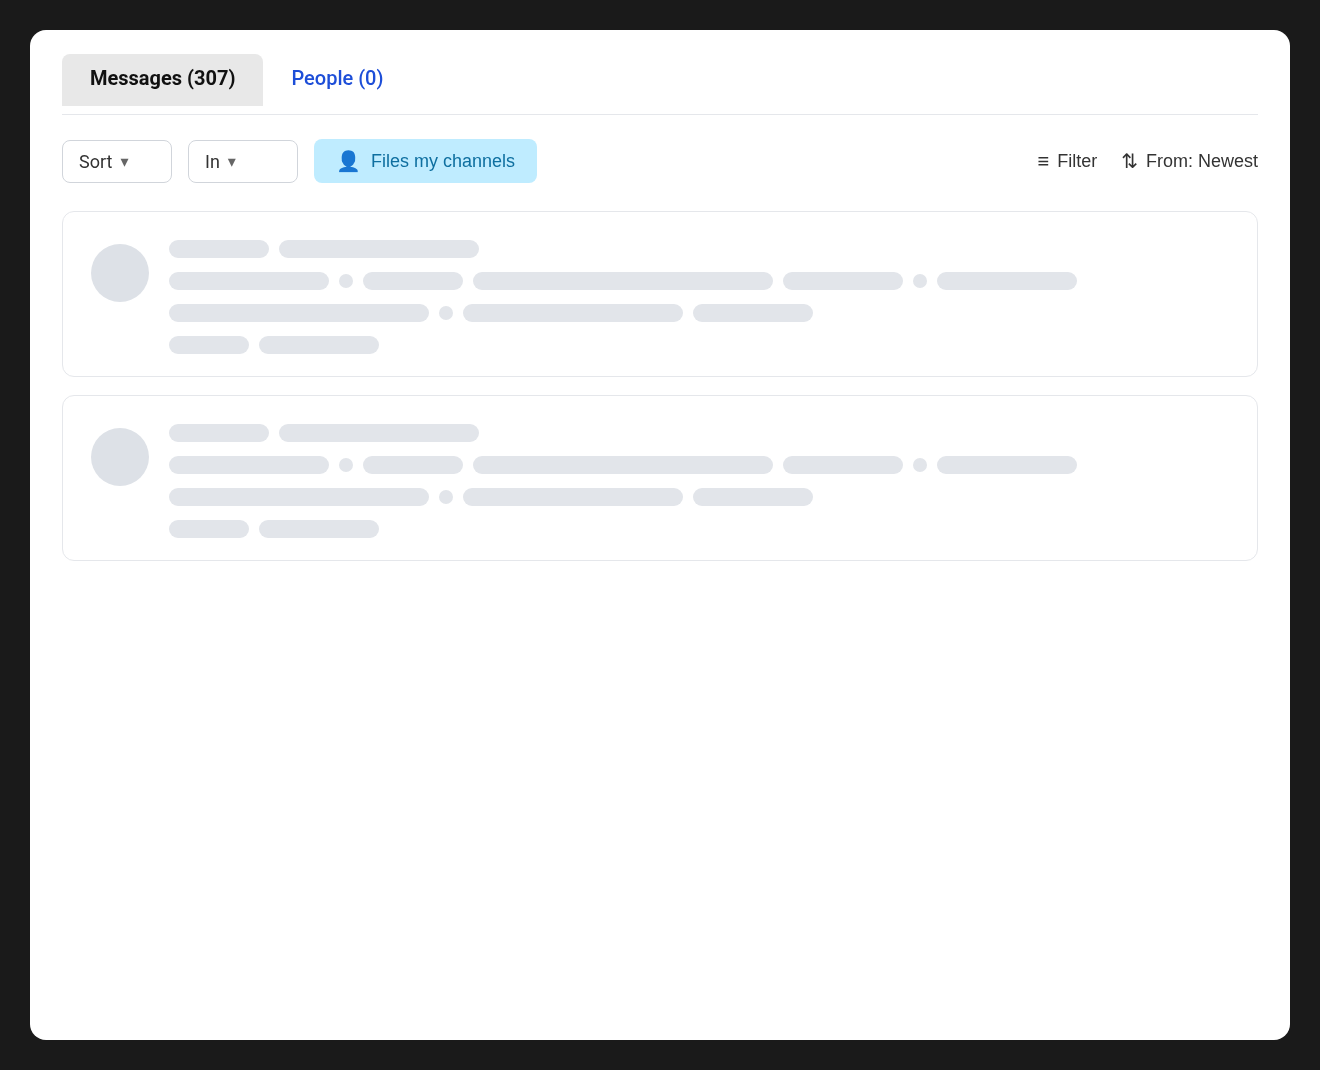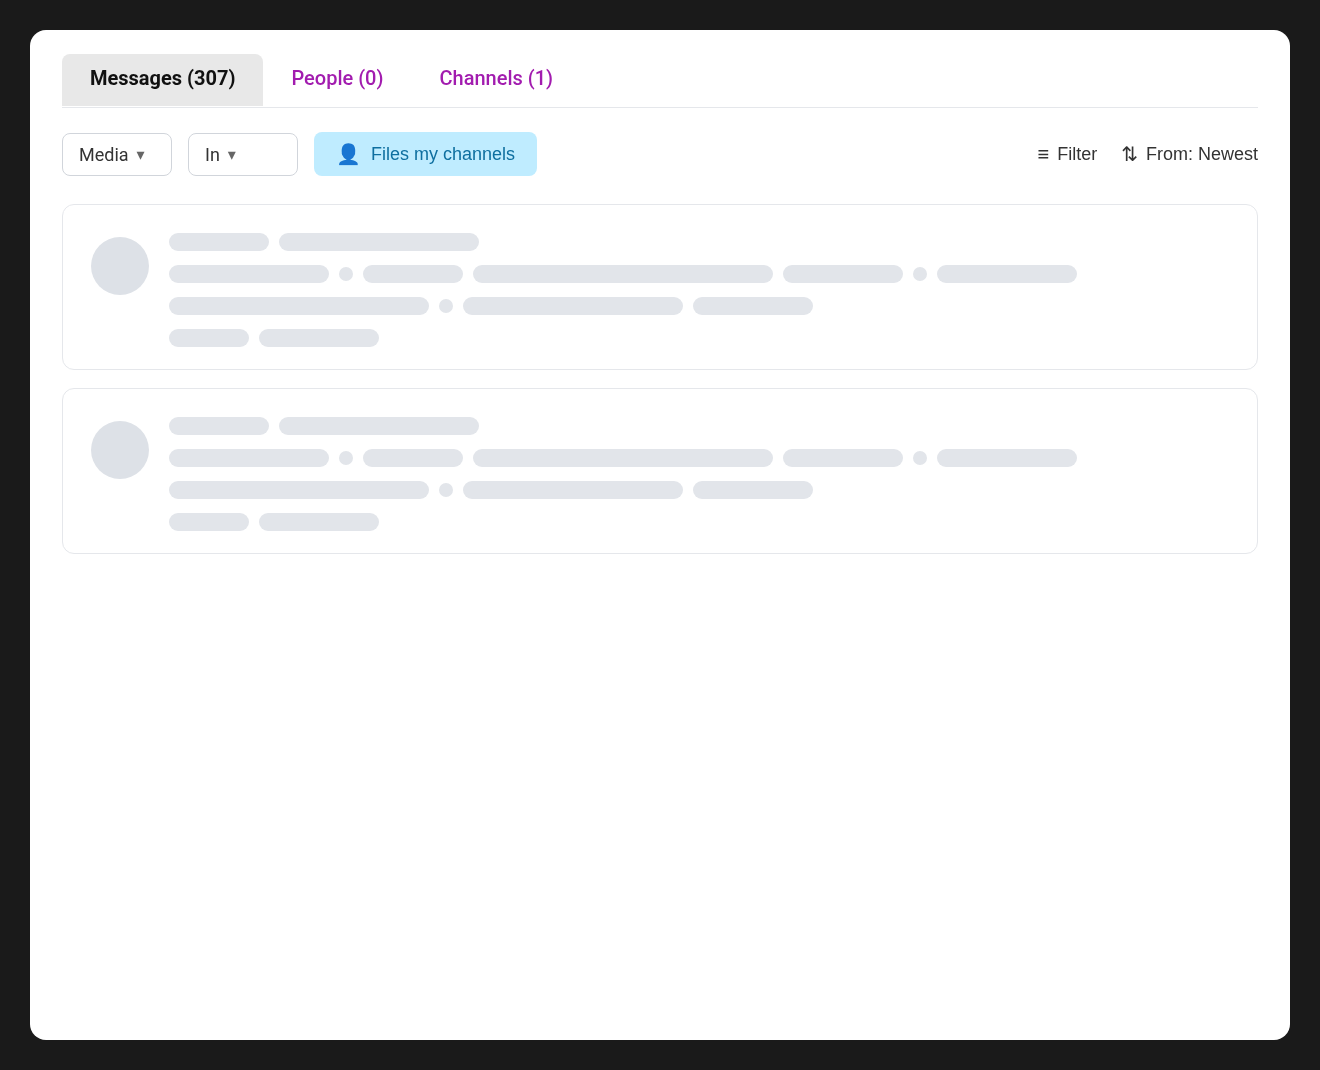--- a/index.html
+++ b/index.html
@@ -121,29 +121,29 @@
       overflow: hidden;
       padding: 24px 32px;
     }
 
     
     .tabs {
       display: flex;
       align-items: center;
       gap: 0;
       border-bottom: 1.5px solid #e5e7eb;
-      padding-bottom: 1px;
+      padding-bottom: 8px;
       margin-bottom: 24px;
     }
 
     .tab {
       padding: 12px 28px 16px;
       font-size: 20px;
       font-weight: 500;
-      color: #a21caf;
+      color: #1d4ed8;
       cursor: pointer;
       border-radius: 8px 8px 0 0;
       transition: background 0.15s;
     }
 
     .tab.active {
       background: #e8e8e8;
       font-weight: 700;
       color: #111;
     }
@@ -283,26 +283,25 @@
 <body>
 
 <div class="app-container">
 
 
   <div class="main-content">
 
     <div class="tabs">
       <div class="tab active">Messages (307)</div>
       <div class="tab">People (0)</div>
-      <div class="tab">Channels (1)</div>
     </div>
 
     <div class="filter-bar">
       <div class="filter-dropdown">
-        <span>Media</span>
+        <span>Sort</span>
         <span class="chevron">▾</span>
       </div>
       <div class="filter-dropdown">
         <span>In</span>
         <span class="chevron">▾</span>
       </div>
       <button class="only-my-channels-btn">
         <span class="person-icon">👤</span>
         <span>Files my channels</span>
       </button>

